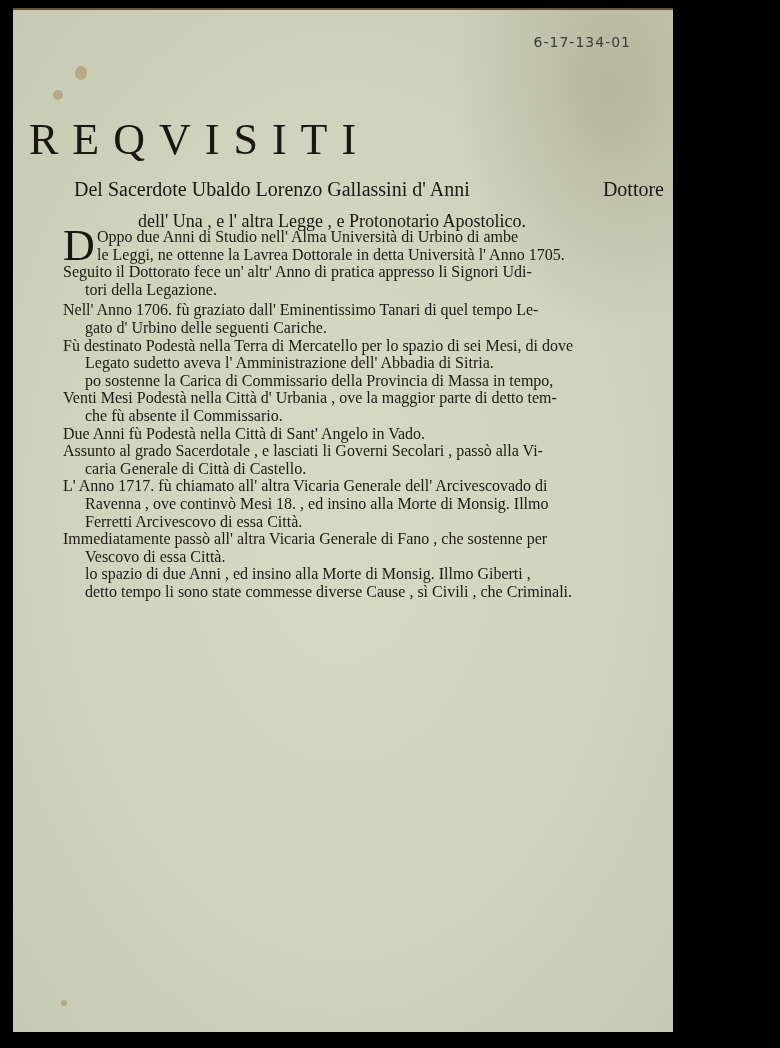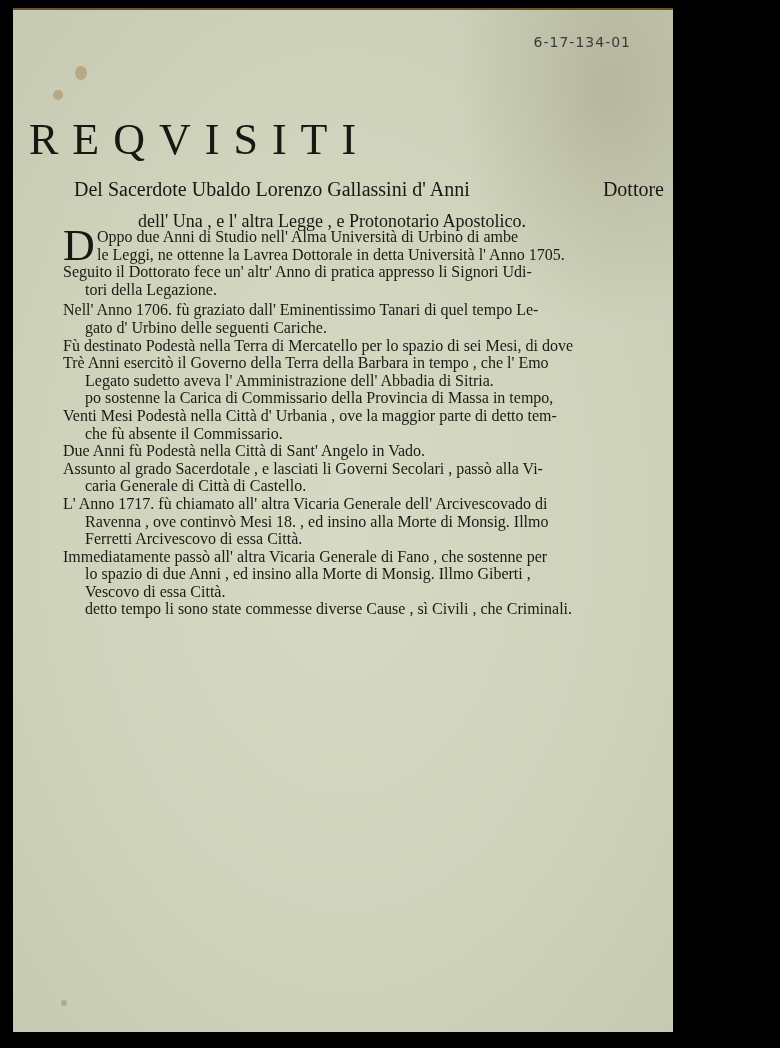--- a/index.html
+++ b/index.html
@@ -83,21 +83,20 @@
   <div style="margin-top:3px;">
     <span class="line" style="margin-left:-8px;">Nell' Anno 1706. fù graziato dall' Eminentissimo Tanari di quel tempo Le-</span>
     <span class="line hang">gato d' Urbino delle seguenti Cariche.</span>
   </div>
 
   <div>
     <span class="line" style="margin-left:-8px;">Fù destinato Podestà nella Terra di Mercatello per lo spazio di sei Mesi, di dove</span>
   </div>
 
   <div>
-    <span class="line" style="margin-left:-8px;">Trè Anni esercitò il Governo della Terra della Barbara in tempo , che l' Emo</span>
     <span class="line hang">Legato sudetto aveva l' Amministrazione dell' Abbadia di Sitria.</span>
   </div>
 
   <div>
     <span class="line hang">po sostenne la Carica di Commissario della Provincia di Massa in tempo,</span>
     <span class="line" style="margin-left:-8px;">Venti Mesi Podestà nella Città d' Urbania , ove la maggior parte di detto tem-</span>
     <span class="line hang">che fù absente il Commissario.</span>
   </div>
 
   <div>
@@ -110,20 +109,20 @@
   </div>
 
   <div>
     <span class="line" style="margin-left:-8px;">L' Anno 1717. fù chiamato all' altra Vicaria Generale dell' Arcivescovado di</span>
     <span class="line hang">Ravenna , ove continvò Mesi 18. , ed insino alla Morte di Monsig. Illmo</span>
     <span class="line hang">Ferretti Arcivescovo di essa Città.</span>
   </div>
 
   <div>
     <span class="line" style="margin-left:-8px;">Immediatamente passò all' altra Vicaria Generale di Fano , che sostenne per</span>
+    <span class="line hang">Vescovo di essa Città.</span>
     <span class="line hang">lo spazio di due Anni , ed insino alla Morte di Monsig. Illmo Giberti ,</span>
-    <span class="line hang">Vescovo di essa Città.</span>
   </div>
 
   <div>
     <span class="line hang">detto tempo li sono state commesse diverse Cause , sì Civili , che Criminali.</span>
   </div>
 </div>
 
 </body></html>

